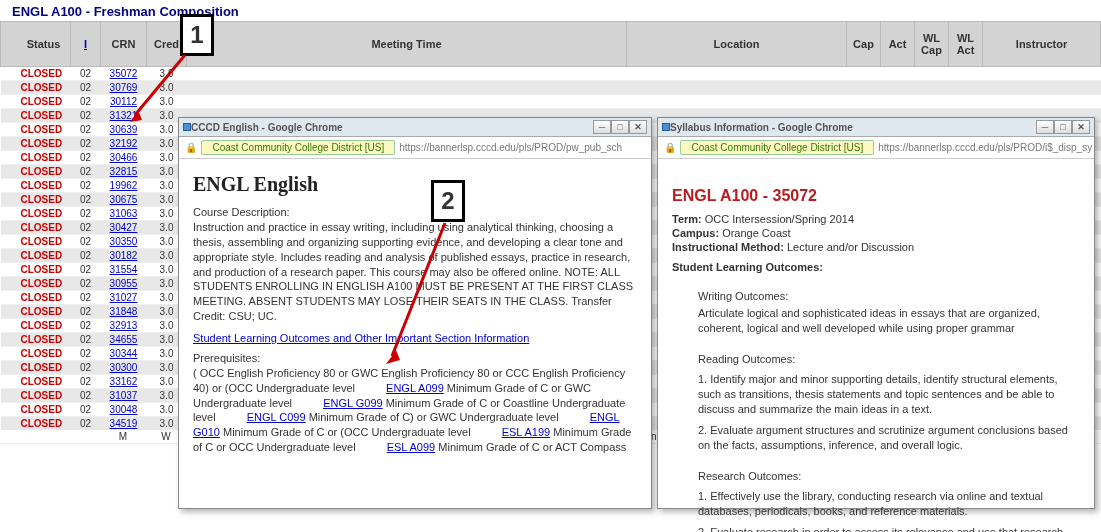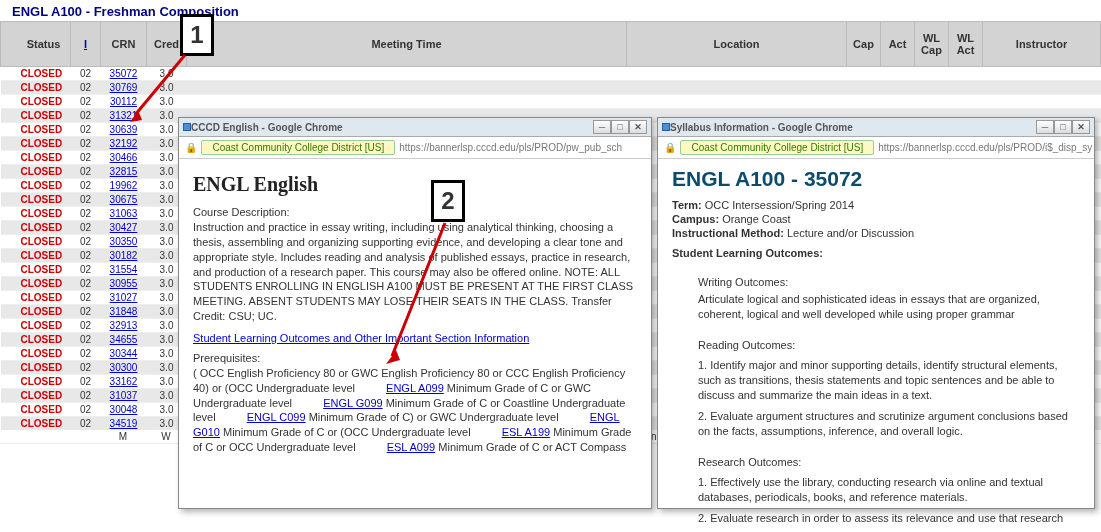--- a/index.html
+++ b/index.html
@@ -29,21 +29,21 @@
   .titlebar { background: #dfe7ef; border-bottom: 1px solid #aaa; padding: 2px 4px; font-size: 10px; color: #555; display:flex; align-items:center; font-weight:bold;}
   .titlebar .wb { width:8px; height:8px; background:#4a90d9; display:inline-block; border:1px solid #2a5a99;}
   .ctrlbox { margin-left:auto; display:flex; gap:0;}
   .ctrlbox span { width:18px; height:14px; border:1px solid #999; background:linear-gradient(#fff,#ddd); display:inline-flex; align-items:center; justify-content:center; font-size:9px;}
   .addrbar { background:#fff; border-bottom:1px solid #ccc; padding:3px 6px; font-size:10px; display:flex; align-items:center; gap:4px; white-space:nowrap; overflow:hidden;}
   .lock { color:#5a5; font-size:10px;}
   .sitebadge { background:#fef9c3; border:1px solid #9c9; padding:1px 10px; border-radius:2px; color:#357a00;}
   .urltext { color:#777; }
   .pop-body { padding:8px 14px; overflow:hidden; }
   .pop-body h2 { font-family: Georgia, serif; font-weight:bold; font-size:20px; margin:6px 0 10px 0; color:#222;}
-  .pop-body h3 { font-family: Arial; font-weight:bold; font-size:21px; margin:0 0 8px 0; color:#0c4a6e;}
+  .pop-body h3 { font-family: Arial; font-weight:bold; font-size:16px; margin:20px 0 8px 0; color:#b91c1c;}
   .desc-label { font-size:11px; margin-bottom:2px;}
   .desc-text { font-size:11px; line-height:1.35; color:#333; }
   a.slo { color:#0000cc; text-decoration:underline; font-size:11px; display:block; margin:8px 0;}
   a.prereq { color:#0000cc; text-decoration:underline;padding-left:28px;}
   .kv { font-size:11px; margin:2px 0;}
   .kv b { font-weight:bold;}
   .outcomes-h { font-weight:bold; font-size:11px; margin-top:8px;}
   .outblock { margin-left:26px; font-size:11px; line-height:1.35; margin-top:6px;}
   .outblock .subh { margin-bottom:2px;margin-top:16px;}
   

